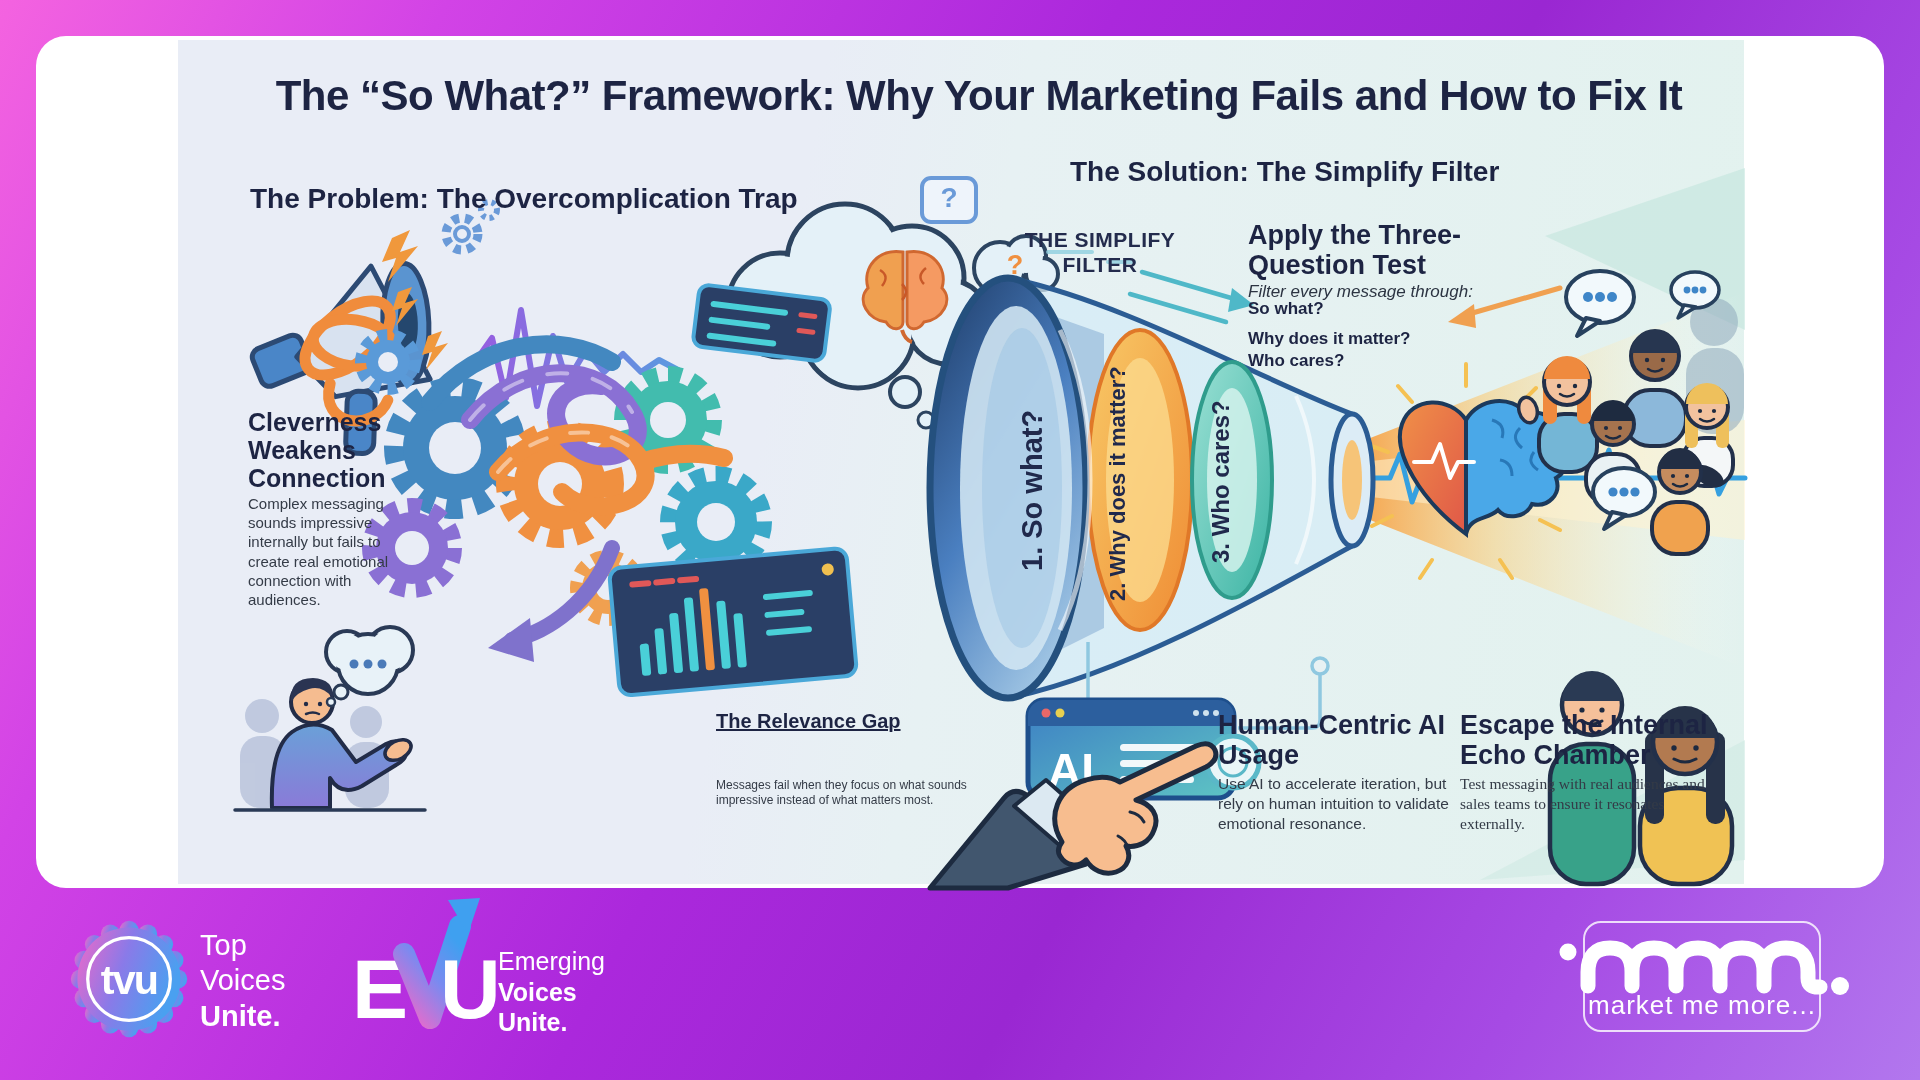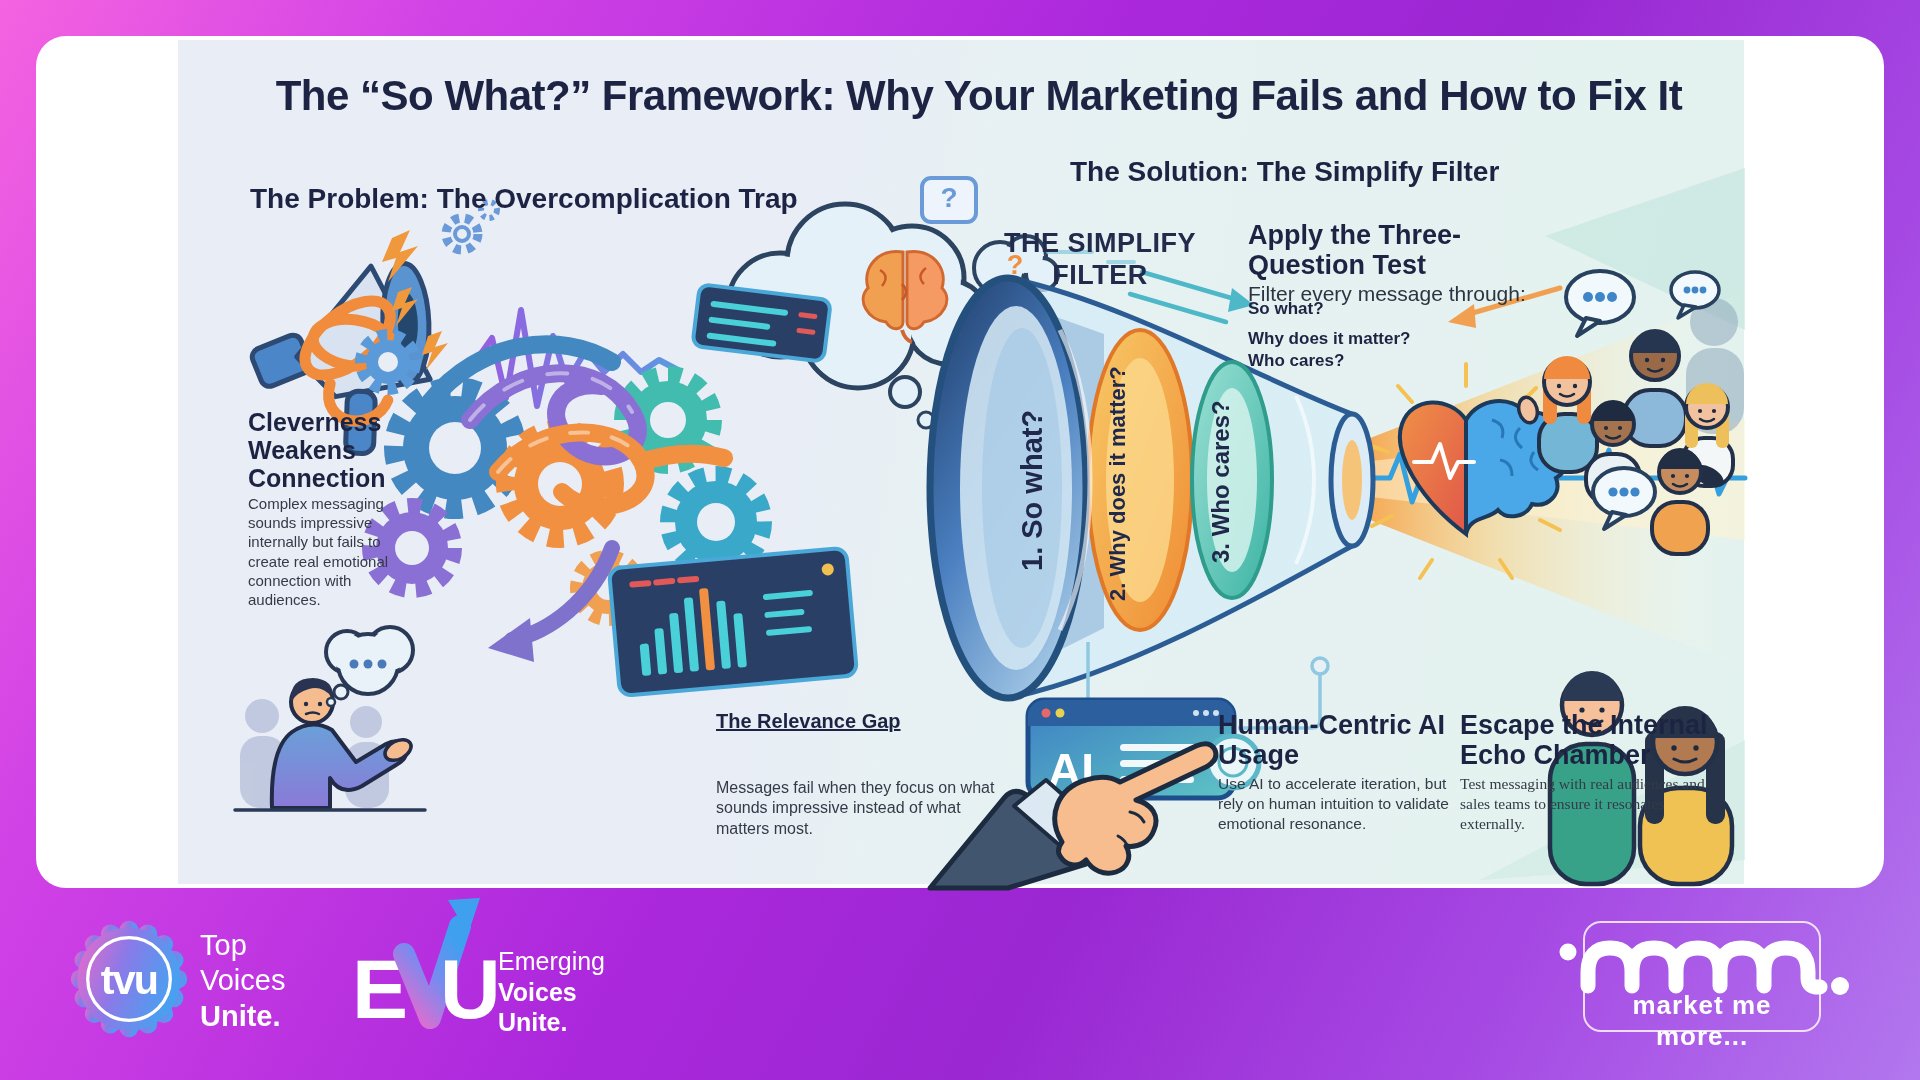--- a/index.html
+++ b/index.html
@@ -9,29 +9,29 @@
   .abs{position:absolute;}
   .card{left:36px;top:36px;width:1848px;height:852px;background:#ffffff;border-radius:30px;}
   .inner{left:178px;top:40px;width:1566px;height:844px;
     background:linear-gradient(100deg,#e9edf6 0%,#e9edf6 38%,#e7f1f3 50%,#e2f2ee 100%);}
   .art{left:0;top:0;width:1920px;height:1080px;pointer-events:none;}
   .title{left:178px;top:72px;width:1566px;text-align:center;font-size:42px;font-weight:700;
     color:#1d2443;letter-spacing:-0.5px;padding-left:18px;}
   .sec-h{font-size:28px;font-weight:700;color:#1d2443;}
   .blk-t{font-weight:800;color:#1d2443;line-height:1.12;}
   .blk-b{color:#343b47;line-height:1.28;}
-  .filter-label{left:1000px;top:228px;width:200px;text-align:center;font-size:27px;font-weight:800;
+  .filter-label{left:1000px;top:228px;width:200px;text-align:center;font-size:21px;font-weight:800;
     color:#232b4d;line-height:1.18;letter-spacing:.5px;}
-  .q-sub{font-size:21px;color:#2c3442;}
+  .q-sub{font-size:17px;color:#2c3442;font-style:italic;}
   .q-item{font-size:17px;font-weight:700;color:#1d2443;line-height:1.32;}
   .vlabel{writing-mode:vertical-rl;transform:rotate(180deg);font-weight:800;color:#20294c;
     text-align:center;line-height:1.12;}
   .foot-line{color:#ffffff;line-height:1.22;}
   .mmm-box{left:1583px;top:921px;width:234px;height:107px;border:2px solid rgba(255,255,255,.8);border-radius:18px;}
-  .mmm-tag{left:1583px;top:990px;width:238px;text-align:center;color:#ffffff;font-size:26px;letter-spacing:1px;font-weight:bold;}
+  .mmm-tag{left:1583px;top:990px;width:238px;text-align:center;color:#ffffff;font-size:26px;letter-spacing:1px;}
 </style>
 </head>
 <body>
 
 <div class="stage">
 
   <div class="abs card"></div>
   <div class="abs inner"></div>
 
   <svg class="abs art" viewBox="0 0 1920 1080">
@@ -442,21 +442,21 @@
 
   <div class="abs title">The “So What?” Framework: Why Your Marketing Fails and How to Fix It</div>
 
   <div class="abs sec-h" style="left:250px;top:156px;margin-top:27px;">The Problem: The Overcomplication Trap</div>
   <div class="abs sec-h" style="left:1070px;top:156px;">The Solution: The Simplify Filter</div>
 
   <div class="abs blk-t" style="left:248px;top:408px;width:195px;font-size:25px;">Cleverness Weakens Connection</div>
   <div class="abs blk-b" style="left:248px;top:494px;width:158px;font-size:15px;">Complex messaging sounds impressive internally but fails to create real emotional connection with audiences.</div>
 
   <div class="abs blk-t" style="left:716px;top:710px;width:220px;font-size:20px;text-decoration:underline;">The Relevance Gap</div>
-  <div class="abs blk-b" style="left:716px;top:778px;width:290px;font-size:16px;">Messages fail when they focus on what sounds impressive instead of what matters most.</div>
+  <div class="abs blk-b" style="left:716px;top:778px;width:290px;font-size:12px;">Messages fail when they focus on what sounds impressive instead of what matters most.</div>
 
   <div class="abs filter-label">THE SIMPLIFY FILTER</div>
 
   <div class="abs blk-t" style="left:1248px;top:220px;width:310px;font-size:27px;">Apply the Three-Question Test</div>
   <div class="abs q-sub" style="left:1248px;top:282px;width:310px;">Filter every message through:</div>
   <div class="abs q-item" style="left:1248px;top:298px;">So what?</div>
   <div class="abs q-item" style="left:1248px;top:328px;">Why does it matter?</div>
   <div class="abs q-item" style="left:1248px;top:350px;">Who cares?</div>
 
   <div class="abs vlabel" style="left:1016px;top:332px;width:52px;height:316px;font-size:29px;">1. So what?</div>

